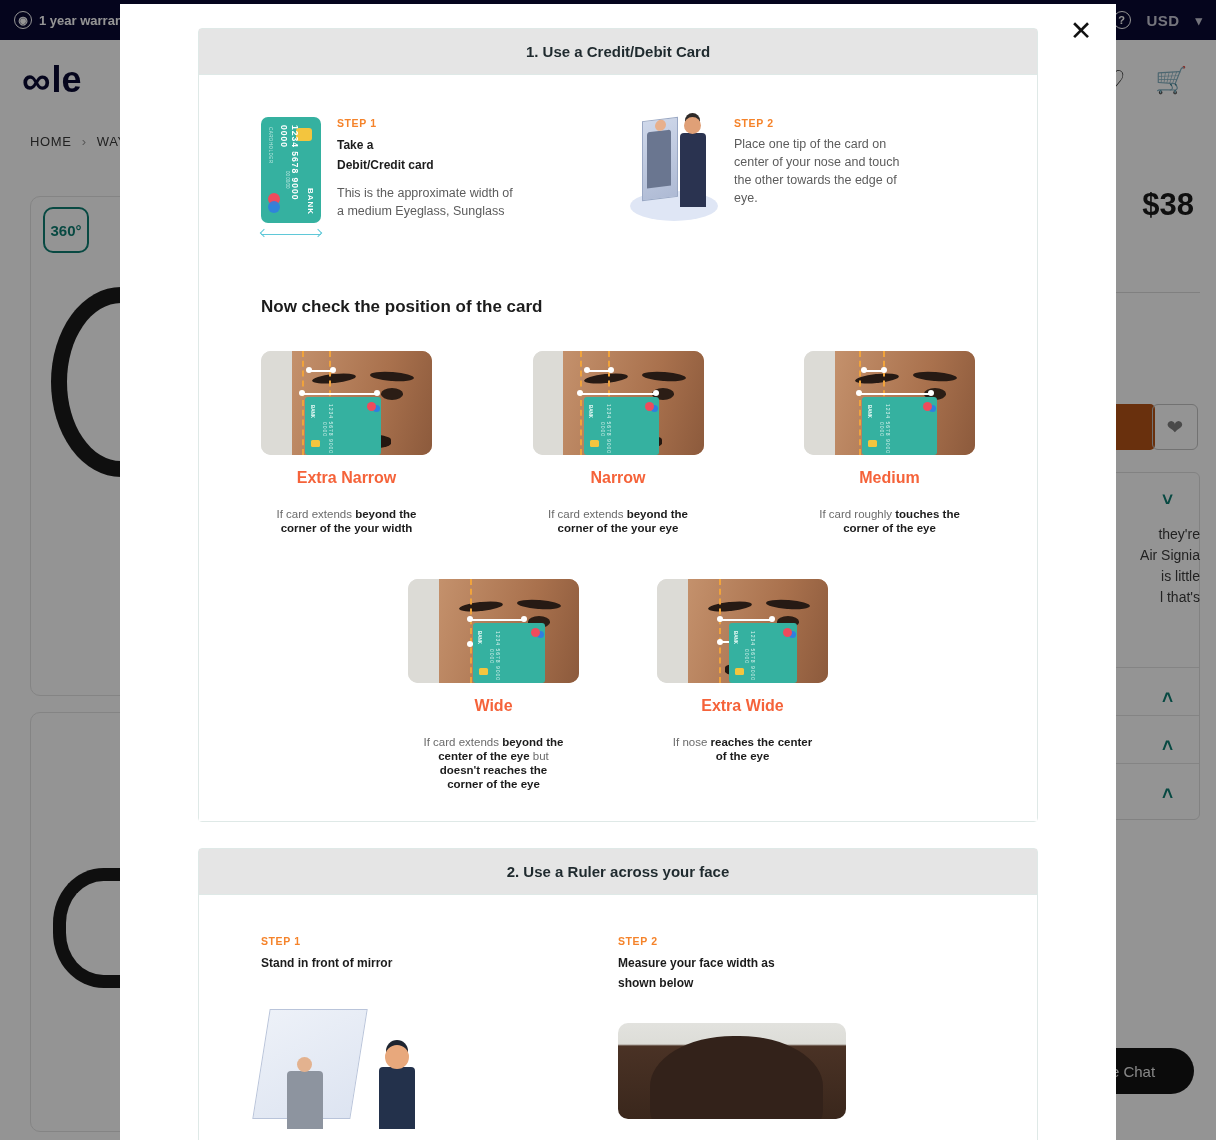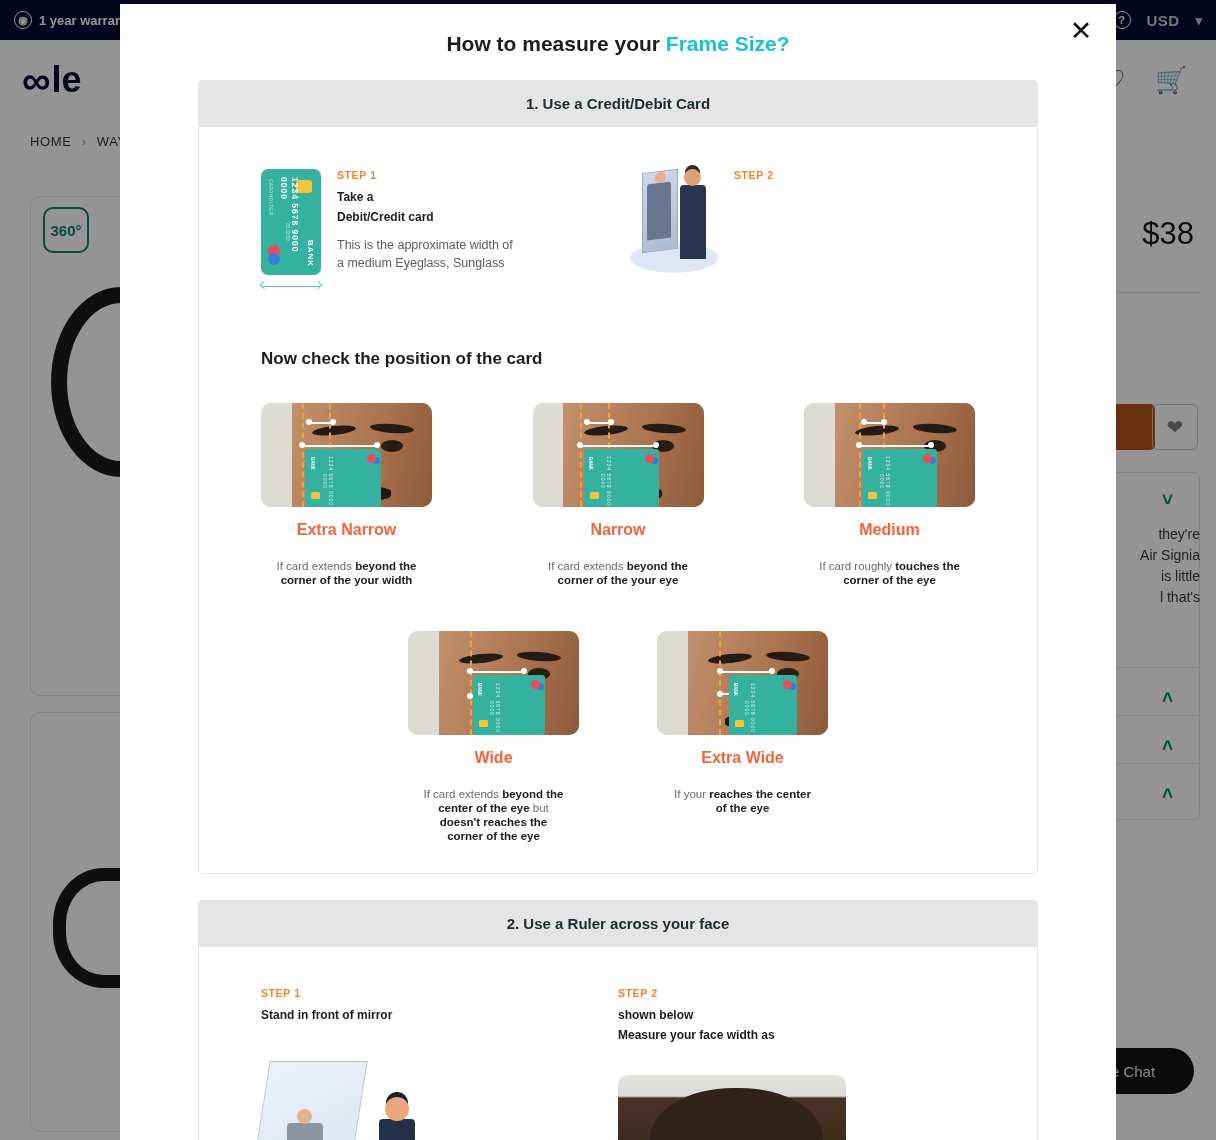--- a/index.html
+++ b/index.html
@@ -50,22 +50,22 @@
               font-size: 15px; font-weight: bold; }
   .frame-img { position: absolute; left: 20px; top: 90px; width: 140px; height: 190px;
                border: 16px solid #1b1b1b; border-radius: 50% 12% 12% 50%;
                border-right: none; }
   .gallery2 { position: absolute; top: 712px; left: 30px; width: 560px; height: 420px;
               border: 1px solid #e3e3e3; border-radius: 10px; }
   .frame-img2 { position: absolute; left: 22px; top: 155px; width: 110px; height: 120px;
                 border: 13px solid #1b1b1b; border-radius: 46% 10% 10% 46%;
                 border-right: none; }
 
-  .price { position: absolute; top: 216px; right: 22px; font-size: 31px;
-           font-weight: normal; color: #1a1a1a; }
+  .price { position: absolute; top: 187px; right: 22px; font-size: 31px;
+           font-weight: bold; color: #1a1a1a; }
   .rule-a { position: absolute; top: 292px; left: 620px; right: 16px; height: 1px;
             background: #dcdcdc; }
   .cta-btn { position: absolute; top: 404px; left: 830px; width: 325px; height: 46px;
              background: #b65418; border-radius: 5px; }
   .wish-btn { position: absolute; top: 404px; left: 1152px; width: 46px; height: 46px;
               border: 1px solid #c4c4c4; border-radius: 6px; color: #808080;
               display: flex; align-items: center; justify-content: center; font-size: 20px; }
   .acc-box { position: absolute; top: 472px; left: 710px; right: 16px; bottom: 320px;
              border: 1px solid #e0e0e0; border-radius: 6px; }
   .acc-chev { position: absolute; right: 26px; color: #0f7f73; font-size: 19px; font-weight: bold;}
@@ -284,23 +284,20 @@
 
   <div class="livechat">e Chat</div>
 </div>
 
 <div id="overlay"></div>
 
 <div id="modal">
 
   <div class="modal-close">✕</div>
 
-  <div class="modal-title">
-    <span>How to measure your </span><span class="accent">Frame Size?</span>
-  </div>
 
   <div class="section" style="margin-top:24px;">
     <div class="section-head">1. Use a Credit/Debit Card</div>
     <div class="section-body">
 
       <div class="steprow">
 
         <div class="stepcol">
           <div class="card-wrap">
             <div class="card-art">
@@ -331,20 +328,21 @@
 
         <div class="stepcol">
           <div class="mirror-art">
             <div class="mirror-ellipse"></div>
             <div class="mirror-glass"></div>
             <div class="mirror-refl"></div>
             <div class="mirror-man"></div>
           </div>
           <div>
             <div class="step-label">STEP 2</div>
+            <div class="step-desc" style="max-width:180px;">Place one tip of the card on center of your nose and touch the other towards the edge of eye.</div>
           </div>
         </div>
       </div>
 
       <div class="step3-wrap">
         <div class="step-title" style="font-size:17px;">Now check the position of the card</div>
 
         <div class="faces-row">
 
           <div class="face-card">
@@ -467,21 +465,21 @@
               <div class="hbar" style="left:37%;top:60%;width:16%"></div>
               <div class="mini-card" style="left:42%;top:42%;width:40%;height:58%">
                 <span class="mc-nums" style="left:22%;top:12%;">1234 5678 9000 0000</span>
                 <span class="mc-bank" style="left:6%;top:14%;">BANK</span>
                 <span class="mc-dots"></span>
                 <span class="mc-chip"></span>
               </div>
             </div>
             <div class="face-name">Extra Wide</div>
             <div class="face-desc">
-              <span>If your </span><b>reaches the center</b><br><b>of the eye</b>
+              <span>If nose </span><b>reaches the center</b><br><b>of the eye</b>
             </div>
           </div>
         </div>
       </div>
 
     </div>
   </div>
 
   <div class="section">
     <div class="section-head">2. Use a Ruler across your face</div>
@@ -491,22 +489,22 @@
         <div class="step-title">Stand in front of mirror</div>
         <div class="mirror2">
           <div class="m2-glass"></div>
           <div class="m2-refl"></div>
           <div class="m2-man"></div>
         </div>
       </div>
       <div class="sec2-col">
         <div class="step-label">STEP 2</div>
         <div class="step-title">
+          <div>Measure your face width as</div>
           <div>shown below</div>
-          <div>Measure your face width as</div>
         </div>
         <div class="face2">
           <div class="hair"></div>
 
         </div>
       </div>
     </div>
   </div>
 
 </div>

